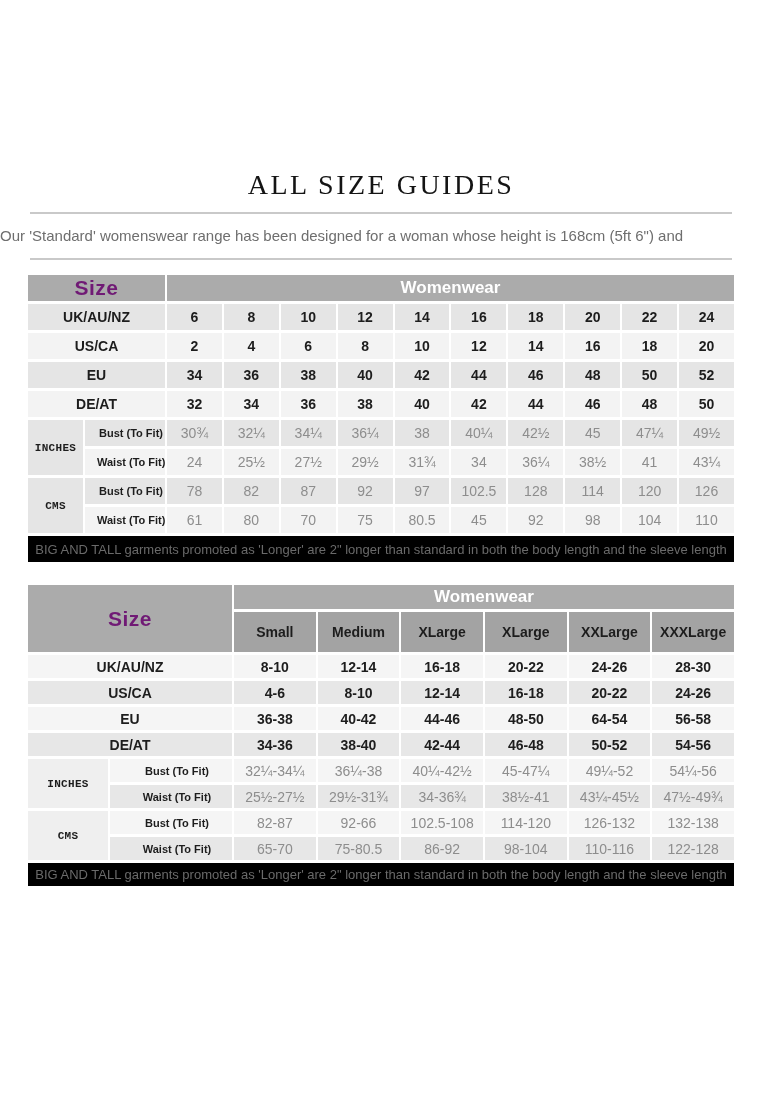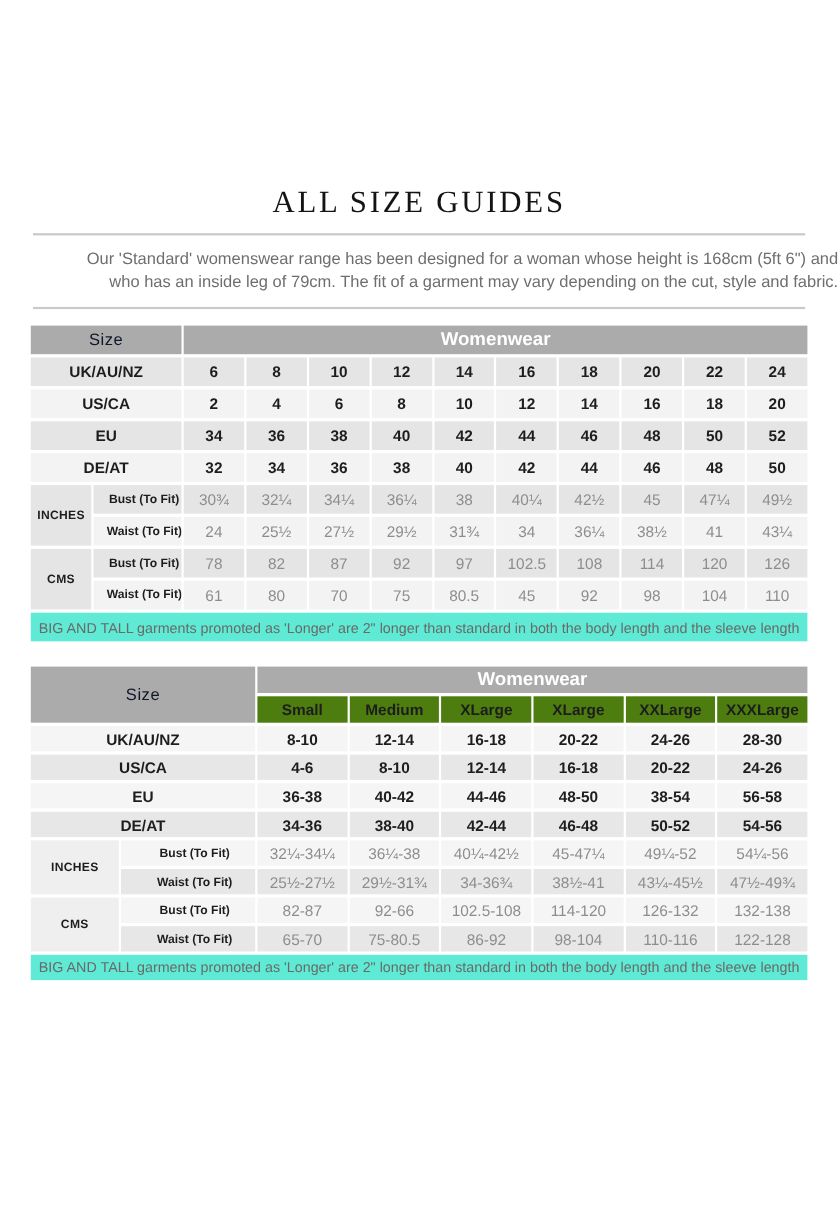--- a/index.html
+++ b/index.html
@@ -21,21 +21,21 @@
     margin:0;
   }
   .divider{
     width:702px;
     margin:12px auto 0;
     border-top:2px solid #c9c9c9;
     height:0;
   }
   .intro{
     margin:11px auto;
-    text-align:right;
+    text-align:left;
     color:#6e6e6e;
     font-size:15px;
     line-height:21px;
   }
   .intro span{display:block;}
 
   table.size-table{
     width:710px;
     margin:12px auto 0;
     border-collapse:separate;
@@ -49,68 +49,67 @@
     padding:0;
     overflow:hidden;
     white-space:nowrap;
   }
   .t1 col.c-unit{width:55px;}
   .t1 col.c-sub{width:80px;}
   .t2 col.c-unit{width:80px;}
   .t2 col.c-sub{width:122px;}
 
   th.corner{
-    background:#ababab;color:#0f172a;
-    font-size:15px;font-weight:normal;letter-spacing:.5px;
+    background:#ababab;color:#701a75;
+    font-size:21px;font-weight:bold;letter-spacing:.5px;
   }
   th.group{
     background:#ababab;color:#ffffff;
     font-size:17px;font-weight:bold;margin-top:20px;
   }
   th.subhead{
-    background:#4d7c0f;color:#1d1d1d;
+    background:#a3a3a3;color:#1d1d1d;
     font-size:14px;font-weight:bold;
-    height:24px;
+    height:40px;
   }
   .t1 thead th{height:26px;}
   .t2 thead tr:first-child th.group{height:24px;}
 
   .t1 tbody td{height:26px;}
   .t2 tbody td{height:23px;}
 
   .dark{background:#e5e5e5;}
   .light{background:#f3f3f3;}
   .start-light .dark{background:#e7e7e7;}
   .start-light .light{background:#f5f5f5;}
 
   .row-label,.size-val{font-size:14px;font-weight:bold;color:#1d1d1d;}
-  .unit{font-size:11px;font-weight:bold;color:#1d1d1d;letter-spacing:.3px;}
+  .unit{font-size:11px;font-weight:bold;color:#1d1d1d;letter-spacing:.3px;font-family:Liberation Mono, monospace;}
   .start-dark .unit{background:#e5e5e5;}
   .start-light .unit{background:#efefef;}
   .measure-label{font-size:11px;font-weight:bold;color:#1d1d1d;padding-left:12px;}
   .measure-val{font-size:14px;font-weight:normal;color:#8d8d8d;}
 
   td.footnote{
-    background:#5eead4;
+    background:#000000;
     color:#6a6a6a;
     font-size:13px;
     height:32px;
   }
 </style>
 </head>
 <body>
 
 <div class="page">
   <h1 class="page-title">ALL SIZE GUIDES</h1>
 
   <div class="divider"></div>
 
   <p class="intro">
     <span>Our 'Standard' womenswear range has been designed for a woman whose height is 168cm (5ft 6") and</span>
-    <span>who has an inside leg of 79cm. The fit of a garment may vary depending on the cut, style and fabric.</span>
   </p>
 
   <div class="divider"></div>
 
   <table class="size-table t1 start-dark">
       <colgroup>
         <col class="c-unit">
         <col class="c-sub">
         <col>
         <col>
@@ -211,21 +210,21 @@
         </tr>
         <tr>
           <td class="unit" rowspan="2">CMS</td>
           <td class="measure-label dark">Bust (To Fit)</td>
           <td class="measure-val dark">78</td>
           <td class="measure-val dark">82</td>
           <td class="measure-val dark">87</td>
           <td class="measure-val dark">92</td>
           <td class="measure-val dark">97</td>
           <td class="measure-val dark">102.5</td>
-          <td class="measure-val dark">108</td>
+          <td class="measure-val dark">128</td>
           <td class="measure-val dark">114</td>
           <td class="measure-val dark">120</td>
           <td class="measure-val dark">126</td>
         </tr>
         <tr>
           <td class="measure-label light">Waist (To Fit)</td>
           <td class="measure-val light">61</td>
           <td class="measure-val light">80</td>
           <td class="measure-val light">70</td>
           <td class="measure-val light">75</td>
@@ -285,21 +284,21 @@
           <td class="size-val dark">16-18</td>
           <td class="size-val dark">20-22</td>
           <td class="size-val dark">24-26</td>
         </tr>
         <tr>
           <td class="row-label light" colspan="2">EU</td>
           <td class="size-val light">36-38</td>
           <td class="size-val light">40-42</td>
           <td class="size-val light">44-46</td>
           <td class="size-val light">48-50</td>
-          <td class="size-val light">38-54</td>
+          <td class="size-val light">64-54</td>
           <td class="size-val light">56-58</td>
         </tr>
         <tr>
           <td class="row-label dark" colspan="2">DE/AT</td>
           <td class="size-val dark">34-36</td>
           <td class="size-val dark">38-40</td>
           <td class="size-val dark">42-44</td>
           <td class="size-val dark">46-48</td>
           <td class="size-val dark">50-52</td>
           <td class="size-val dark">54-56</td>

